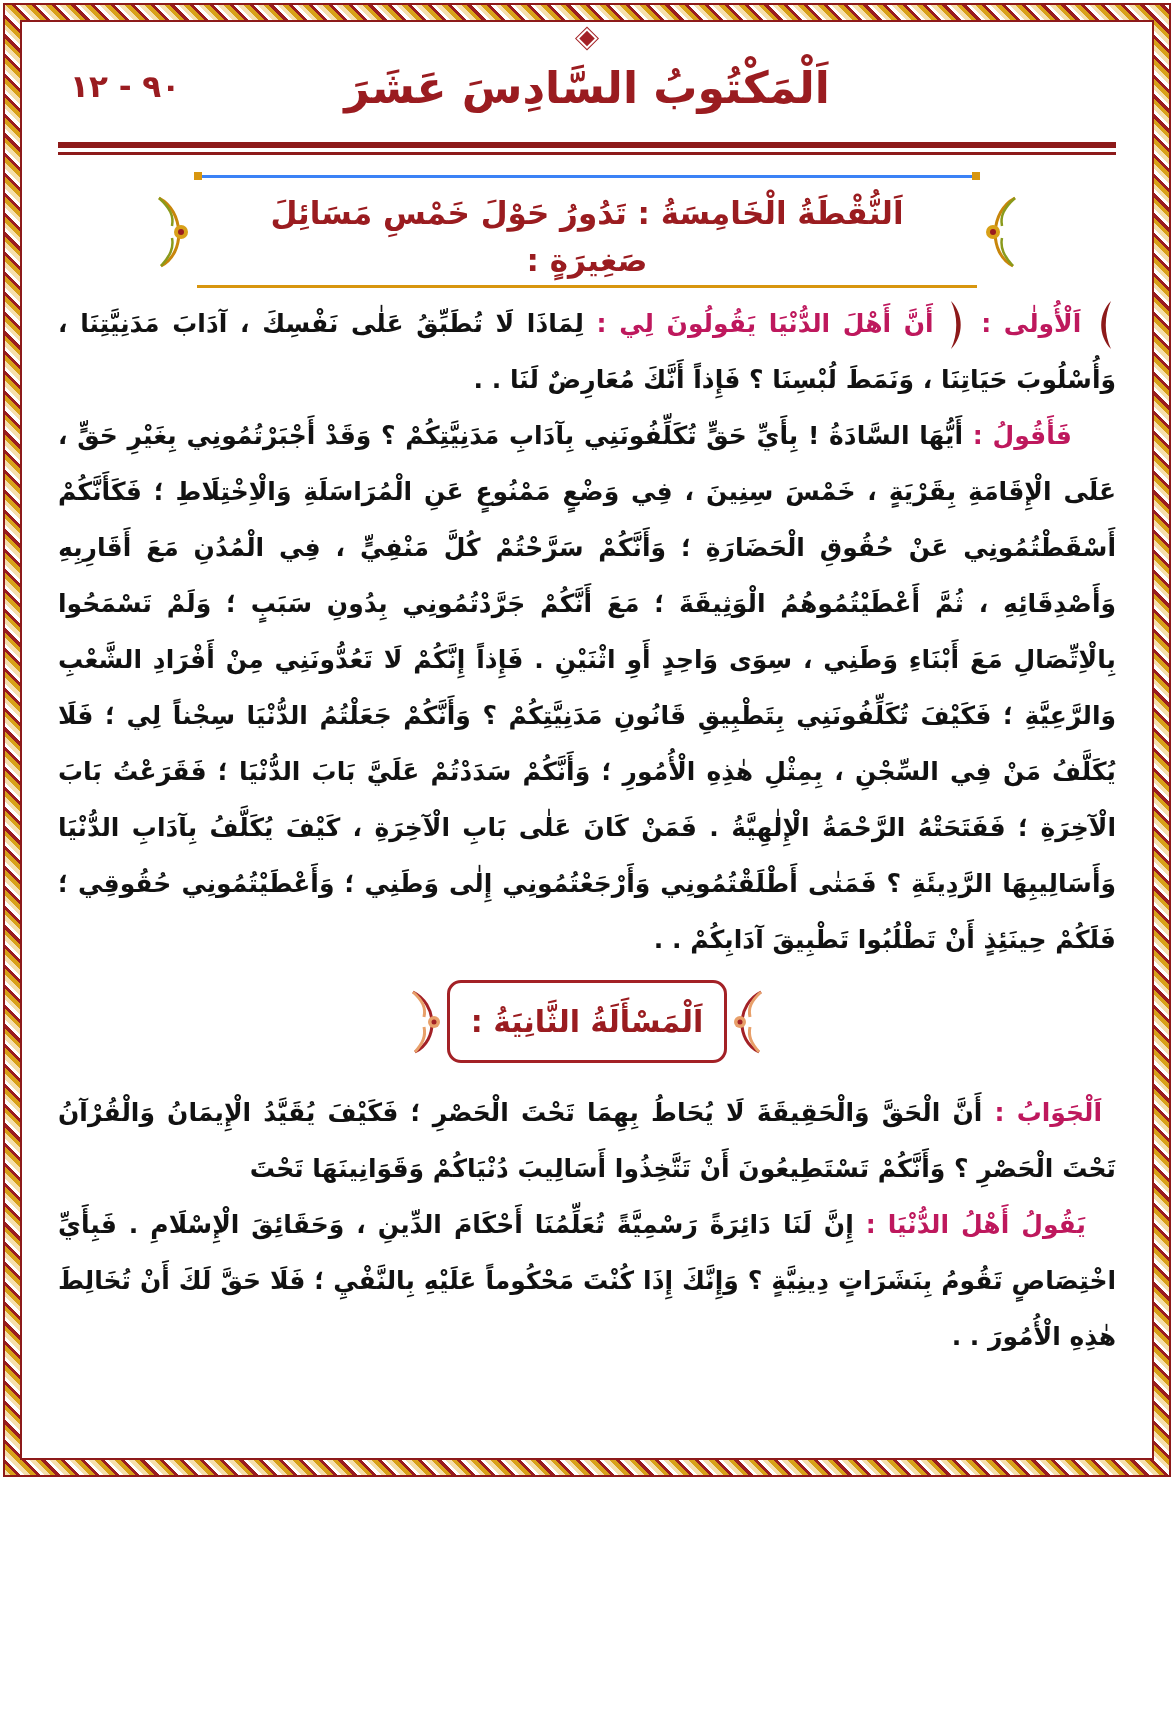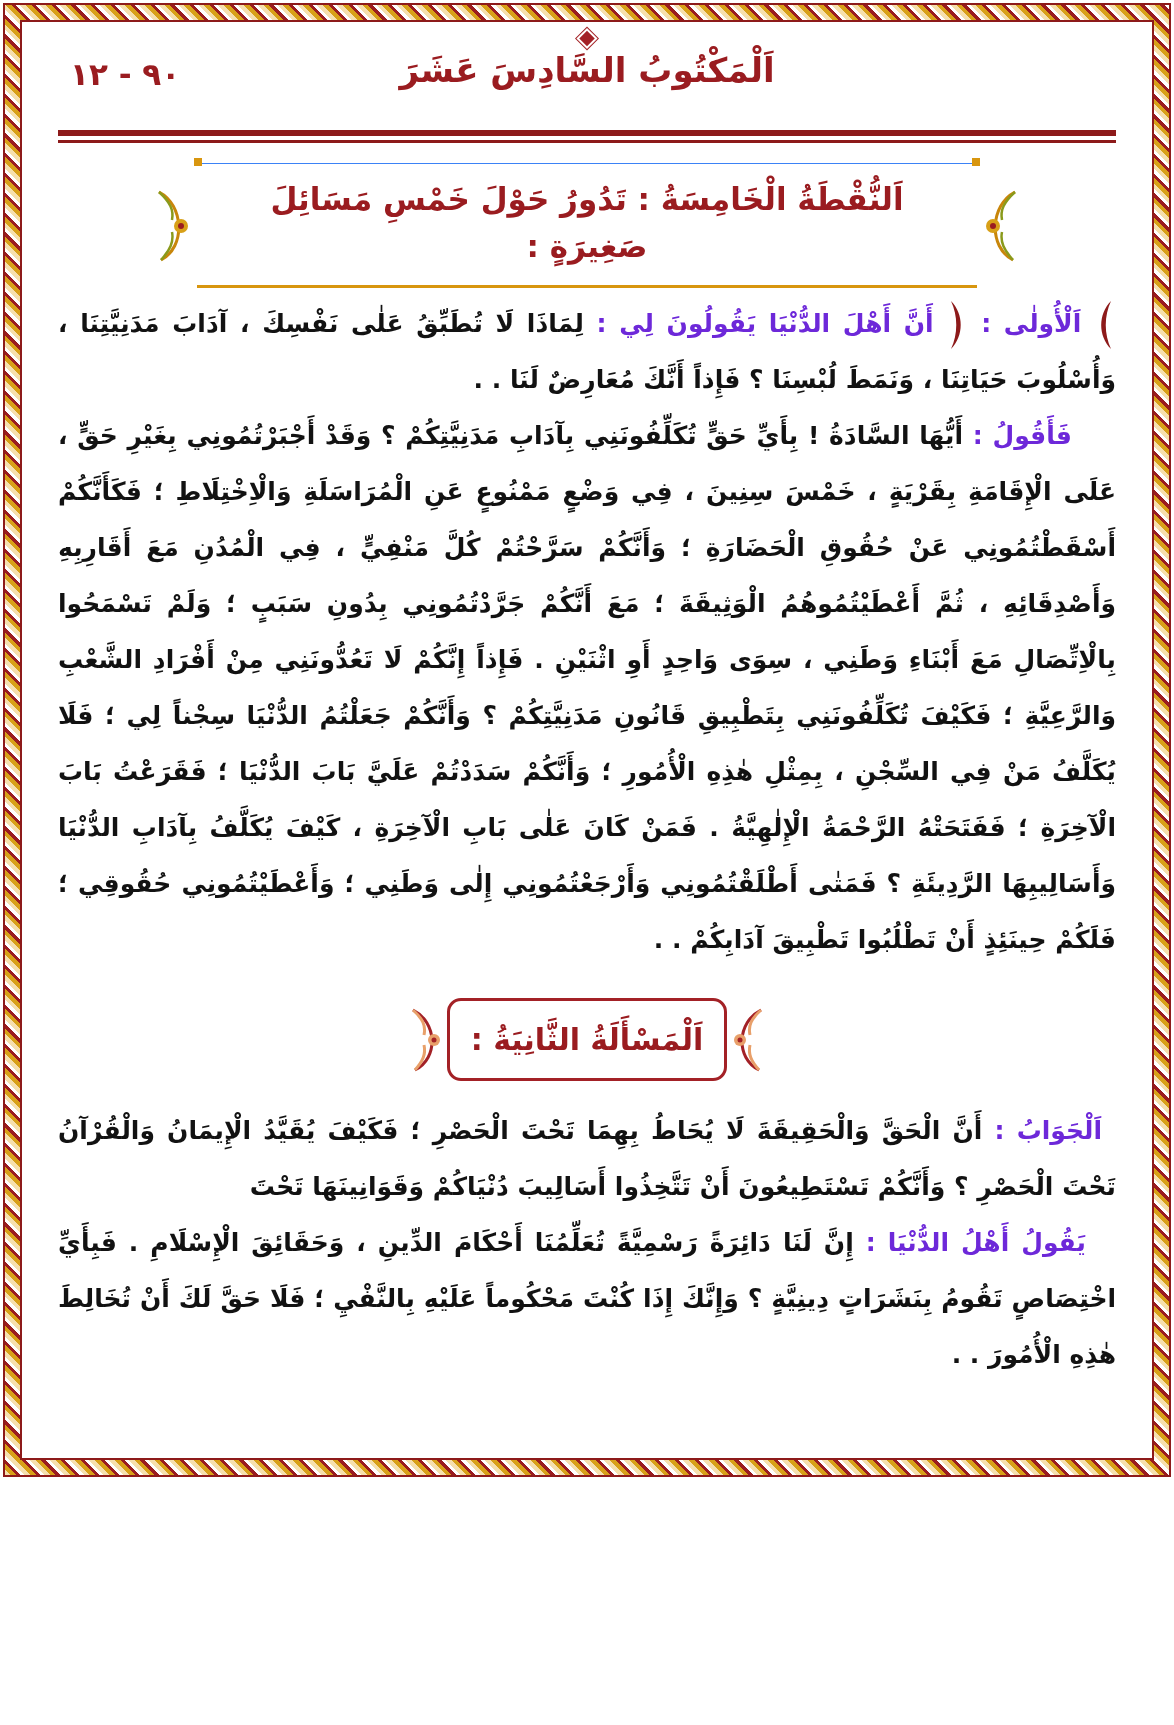--- a/index.html
+++ b/index.html
@@ -23,71 +23,71 @@
     position:absolute; top:33px; left:50%; transform:translateX(-50%) rotate(45deg);
     width:11px;height:11px;background:#a32126;
     box-shadow:0 0 0 2px #fff, 0 0 0 3px #a32126;
   }
   .content{
     position:absolute; top:50px; right:58px; left:58px; bottom:40px;
     direction:rtl;
   }
   .header{position:relative;height:66px;}
   .title{
-    margin:0; text-align:center;
-    font-size:34px; font-weight:bold; color:#9a1c20;
+    margin:12px; text-align:center;
+    font-size:44px; font-weight:bold; color:#9a1c20;
     letter-spacing:0px;
   }
   .page-num{
     position:absolute; left:12px; top:6px;
     font-size:31px; font-weight:bold; color:#9a1c20;
     direction:rtl;
   }
   .rules{margin-top:14px;}
   .rule-thick{height:6px;background:#8d1a1a;}
   .rule-thin{height:3px;background:#8d1a1a;margin-top:4px;}
 
   p.body{
     margin:0; color:#121212;
     font-size:25px; font-weight:bold;
     line-height:56px; text-align:justify; text-justify:inter-word;
   }
-  .red{color:#6d28d9;}
+  .red{color:#be185d;}
   .intro{margin-top:26px; text-indent:42px;}
   .faqul{margin-top:4px; text-indent:44px;}
   .ahl{margin-top:4px; text-indent:30px;}
   .jawab{margin-top:4px; text-indent:14px;}
   .first-matter{margin-top:14px;}
 
   
   .gold-box{
     position:relative; width:872px; margin:20px auto 8px auto;
     display:flex; align-items:center; justify-content:center;
   }
   .gb-inner{
     position:relative; flex:1;
-    border-top:1px solid #3b82f6; border-bottom:3px solid #d8960f;
-    padding:12px 26px 16px 26px; text-align:center;
+    border-top:3px solid #3b82f6; border-bottom:3px solid #d8960f;
+    padding:12px 26px 2px 26px; text-align:center;
   }
   .gb-inner::before,.gb-inner::after{
     content:""; position:absolute; width:8px; height:8px; background:#d8960f; top:-6px;
   }
   .gb-inner::before{right:-3px;} .gb-inner::after{left:-3px;}
   .gb-knob-b::before,.gb-knob-b::after{
     content:""; position:absolute; width:8px; height:8px; background:#d8960f; bottom:-6px;
   }
   .gb-knob-b::before{right:-3px;} .gb-knob-b::after{left:-3px;}
   .gold-box h2{
     margin:0; font-size:31px; font-weight:bold; color:#9a1c20; line-height:1.5;
   }
   .fl{flex:0 0 auto;}
 
   
   .red-box{
-    position:relative; width:360px; margin:30px auto 22px auto;
+    position:relative; width:360px; margin:12px auto 22px auto;
     display:flex; align-items:center; justify-content:center;
   }
   .rb-inner{
     flex:1; border:3px solid #a32126; border-radius:14px;
     padding:16px 20px; text-align:center;
   }
   .red-box h2{
     margin:0; font-size:30px; font-weight:bold; color:#9a1c20; line-height:1.5;
   }
   .bracket{vertical-align:middle; margin:0 2px;}

